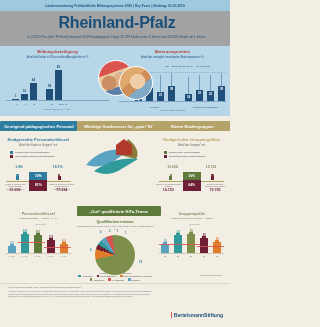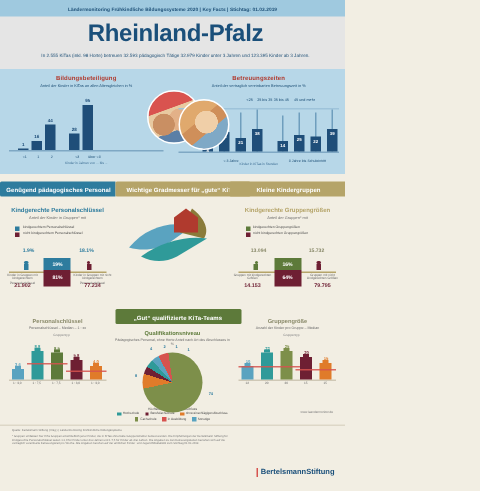--- a/index.html
+++ b/index.html
@@ -10,21 +10,21 @@
     color:#3c3c3c;
   }
   .page{width:230px;height:327px;position:relative;display:flex;flex-direction:column;}
 
   
   .hdr{background:#9fc9df;padding:4px 0 0 0;}
   .hdr-top{
     text-align:center;font-size:3.2px;letter-spacing:.05px;
     color:#1d4f76;font-weight:bold;padding-bottom:3px;
   }
-  .hdr-band{background:#e5e5e5;padding:3px 0 4px 4px;}
+  .hdr-band{background:#a3a3a3;padding:3px 0 4px 4px;}
   .hdr-title{
     text-align:center;font-size:16px;font-weight:bold;color:#1a4f7a;
     letter-spacing:-.2px;line-height:18px;
   }
   .hdr-sub{
     text-align:center;font-size:3.1px;color:#1d4f76;
     padding:3px 6px 3px 6px;line-height:4px;
   }
 
   

